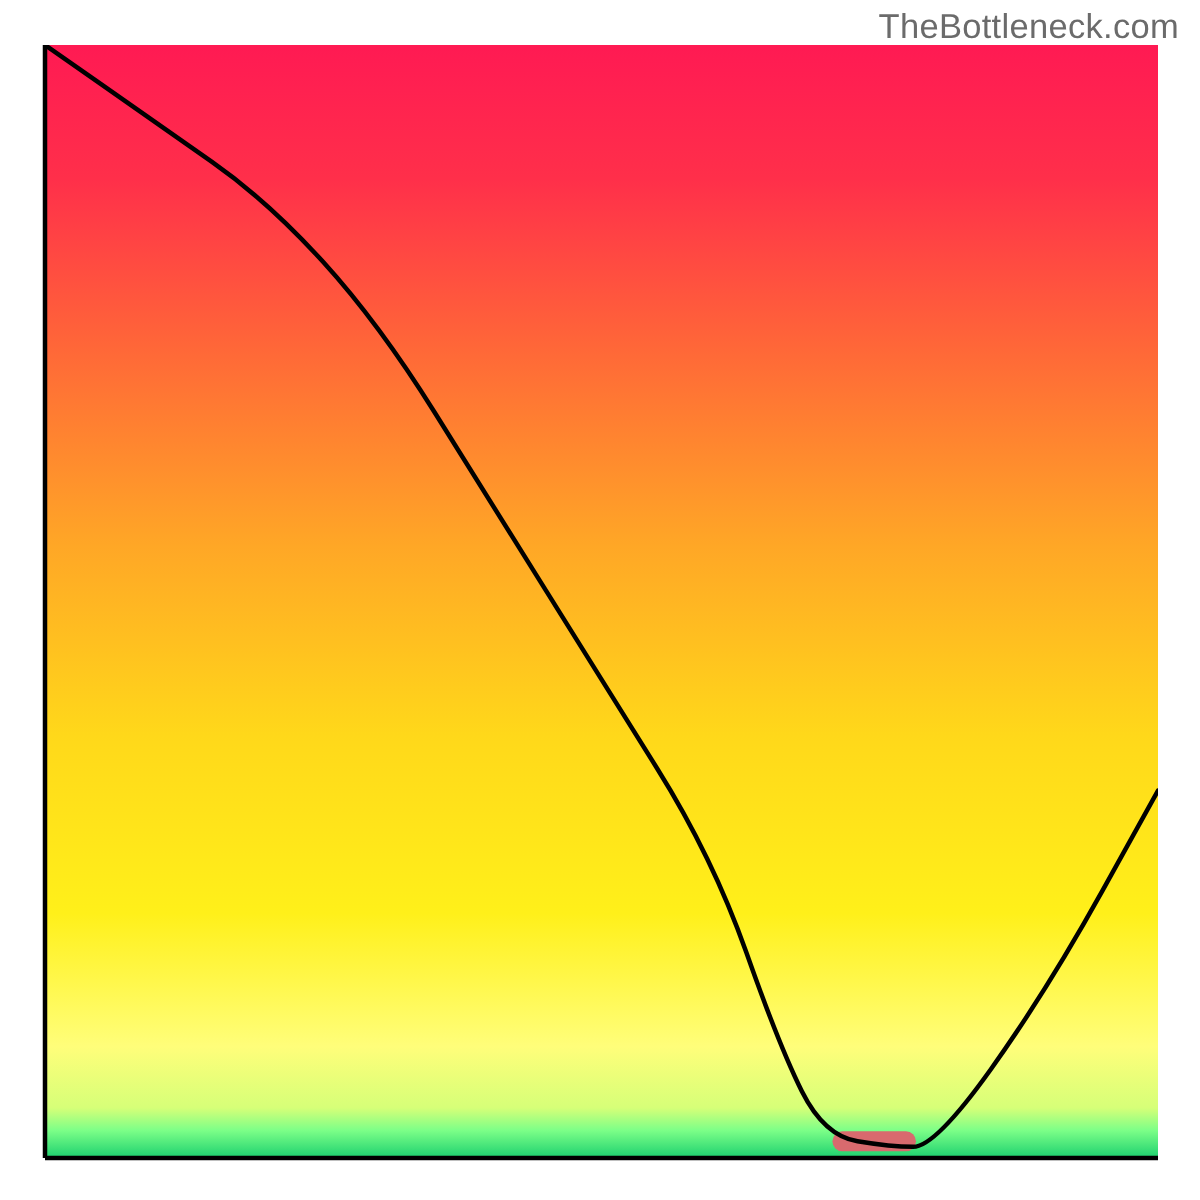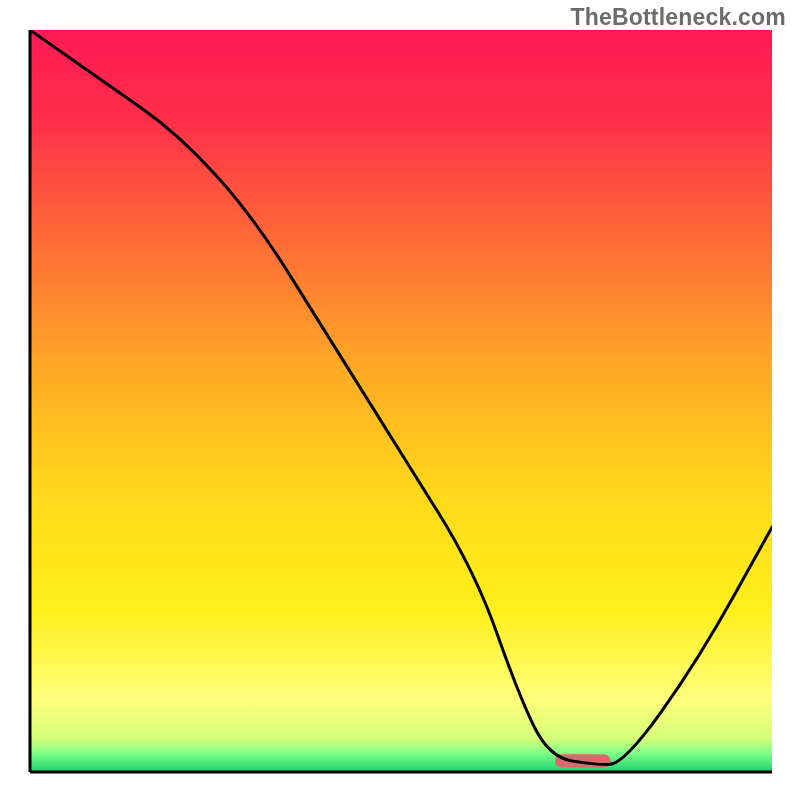--- a/index.html
+++ b/index.html
@@ -14,21 +14,21 @@
     position: relative;
     width: 800px;
     height: 800px;
   }
   .watermark {
     position: absolute;
     top: 4px;
     right: 14px;
     color: #6b6b6b;
     font-size: 23px;
-    font-weight: 700;
+    font-weight: 400;
     letter-spacing: 0.2px;
     z-index: 3;
   }
   svg.plot {
     position: absolute;
     top: 0;
     left: 0;
   }
 </style>
 </head>

